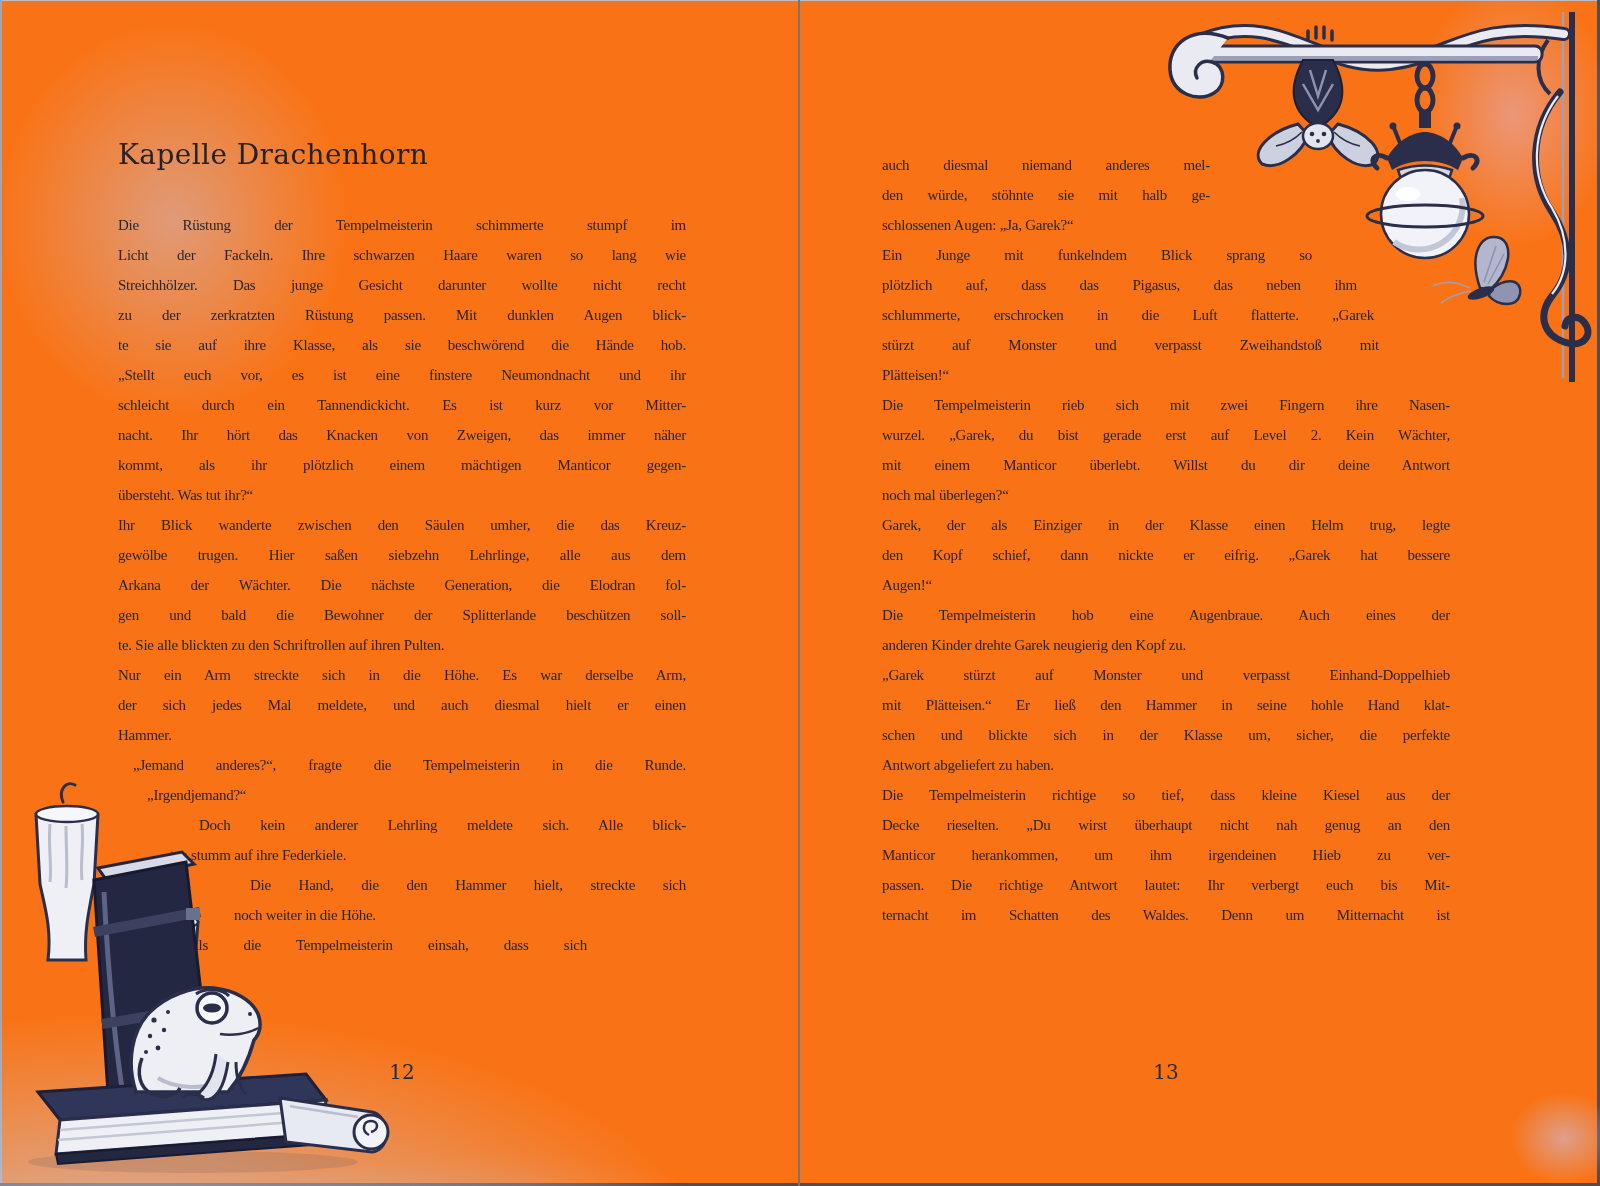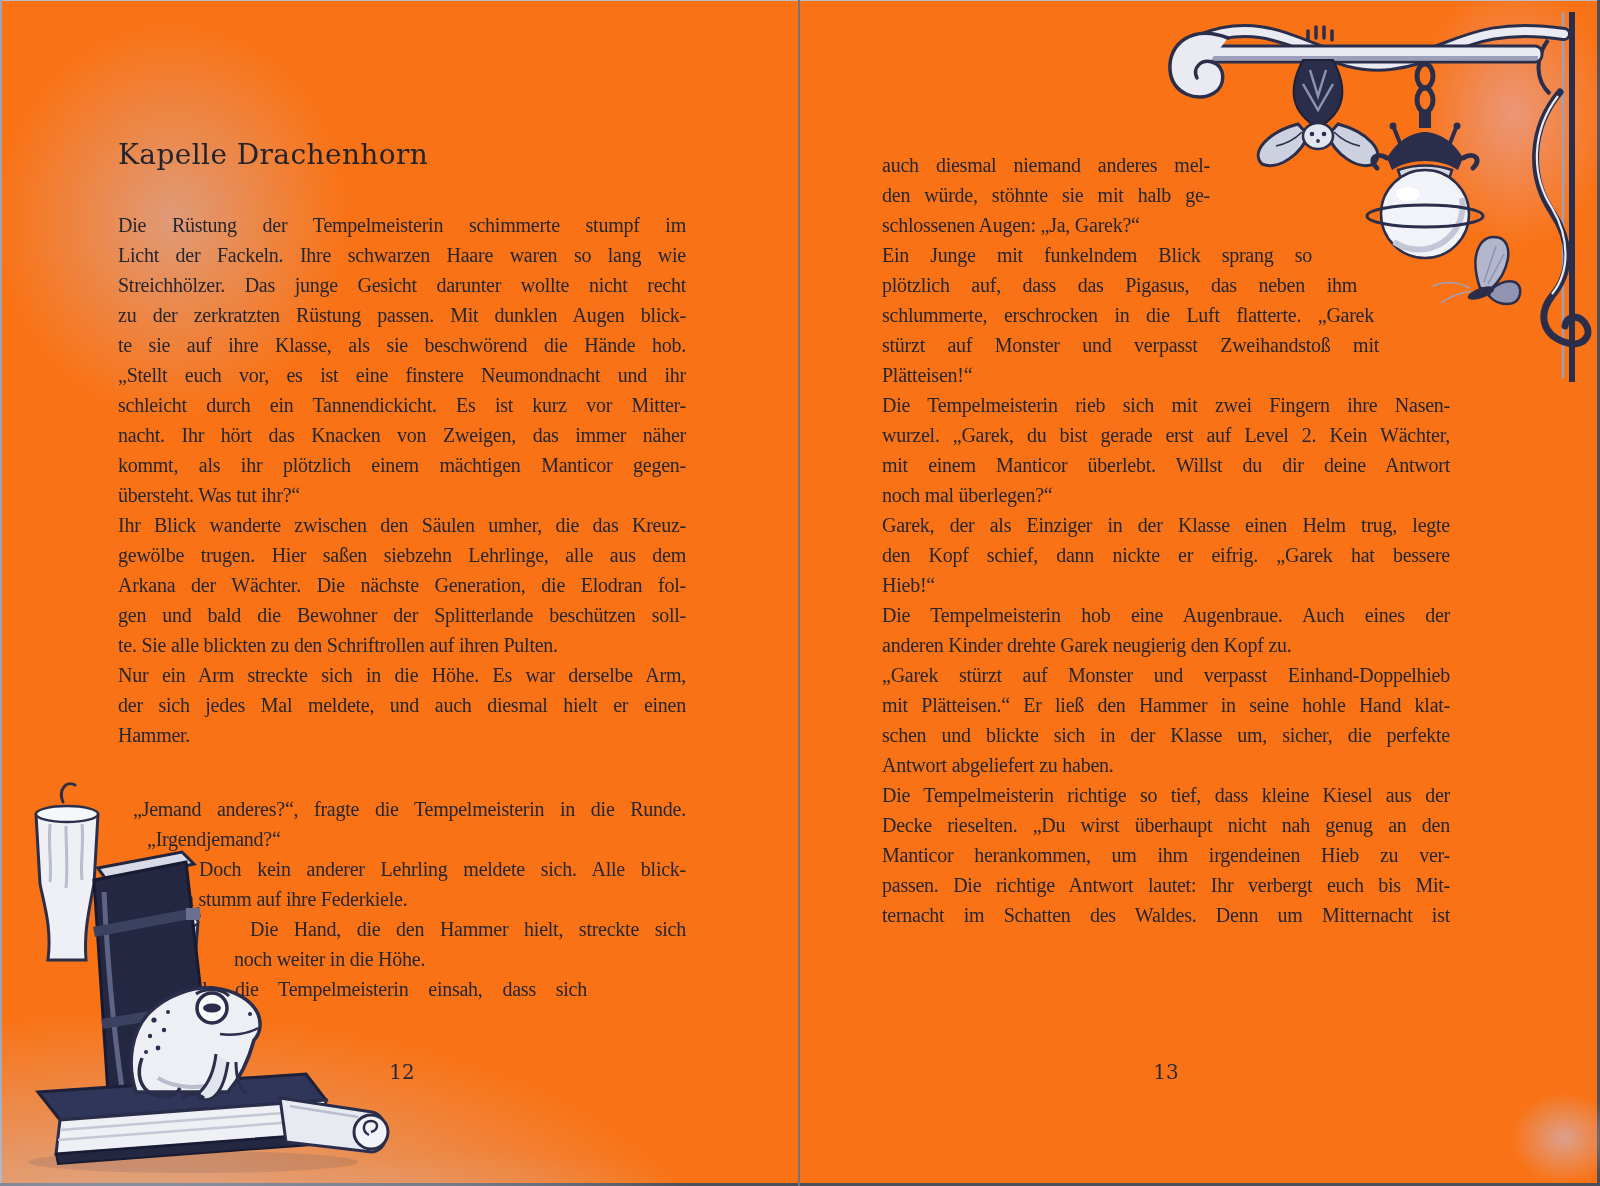--- a/index.html
+++ b/index.html
@@ -19,21 +19,21 @@
   .wash-rt{left:1240px;top:-30px;width:380px;height:380px;
     background:radial-gradient(closest-side at 72% 38%, rgba(224,181,201,.55), rgba(224,181,201,0) 92%);}
   .wash-rb{left:1310px;top:920px;width:310px;height:266px;
     background:radial-gradient(closest-side at 82% 82%, rgba(204,187,215,.62), rgba(204,187,215,0) 95%);}
   .gutter{position:absolute;left:798px;top:0;width:2px;height:1186px;background:#74747c;}
 
   .page-title{
     position:absolute;left:118px;top:138px;
     font-family:"DejaVu Serif",serif;font-size:28px;letter-spacing:.4px;color:#23232b;
   }
-  .body-text{position:absolute;font-size:20px;line-height:30px;letter-spacing:-0.25px;}
+  .body-text{position:absolute;font-size:15px;line-height:30px;letter-spacing:-0.25px;}
   .left-body{left:118px;top:210px;width:568px;}
   .right-body{left:882px;top:150px;width:568px;}
   .line{width:568px;height:30px;text-align:justify;text-align-last:justify;overflow:visible;}
   .line.nj{text-align:center;text-align-last:left;}
   .page-number{
     position:absolute;top:1060px;width:568px;text-align:center;
     font-family:"DejaVu Serif",serif;font-size:20px;color:#2a2a32;
   }
   .pn-left{left:118px;} .pn-right{left:882px;}
   .illus{position:absolute;}
@@ -63,21 +63,21 @@
         <div class="line">kommt, als ihr plötzlich einem mächtigen Manticor gegen-</div>
         <div class="line nj">übersteht. Was tut ihr?“</div>
         <div class="line">Ihr Blick wanderte zwischen den Säulen umher, die das Kreuz-</div>
         <div class="line">gewölbe trugen. Hier saßen siebzehn Lehrlinge, alle aus dem</div>
         <div class="line">Arkana der Wächter. Die nächste Generation, die Elodran fol-</div>
         <div class="line">gen und bald die Bewohner der Splitterlande beschützen soll-</div>
         <div class="line nj">te. Sie alle blickten zu den Schriftrollen auf ihren Pulten.</div>
         <div class="line">Nur ein Arm streckte sich in die Höhe. Es war derselbe Arm,</div>
         <div class="line">der sich jedes Mal meldete, und auch diesmal hielt er einen</div>
         <div class="line nj">Hammer.</div>
-        <div class="line" style="margin-left: 15px; width: 553px; margin-top: 44px;">„Jemand anderes?“, fragte die Tempelmeisterin in die Runde.</div>
+        <div class="line" style="margin-left: 15px; width: 553px;">„Jemand anderes?“, fragte die Tempelmeisterin in die Runde.</div>
         <div class="line nj" style="margin-left: 29px; width: 539px;">„Irgendjemand?“</div>
         <div class="line" style="margin-left: 81px; width: 487px;">Doch kein anderer Lehrling meldete sich. Alle blick-</div>
         <div class="line nj" style="margin-left: 52px; width: 459px;">ten stumm auf ihre Federkiele.</div>
         <div class="line" style="margin-left: 132px; width: 436px;">Die Hand, die den Hammer hielt, streckte sich</div>
         <div class="line nj" style="margin-left: 116px; width: 424px;">noch weiter in die Höhe.</div>
         <div class="line" style="margin-left: 70px; width: 399px;">Als die Tempelmeisterin einsah, dass sich</div>
       </div>
 
     <svg class="illus" style="left:8px;top:762px" width="400" height="420" viewBox="0 0 400 420">
       <g>
@@ -147,21 +147,21 @@
         <div class="line" style="width: 475px;">plötzlich auf, dass das Pigasus, das neben ihm</div>
         <div class="line" style="width: 492px;">schlummerte, erschrocken in die Luft flatterte. „Garek</div>
         <div class="line" style="width: 497px;">stürzt auf Monster und verpasst Zweihandstoß mit</div>
         <div class="line nj">Plätteisen!“</div>
         <div class="line">Die Tempelmeisterin rieb sich mit zwei Fingern ihre Nasen-</div>
         <div class="line">wurzel. „Garek, du bist gerade erst auf Level 2. Kein Wächter,</div>
         <div class="line">mit einem Manticor überlebt. Willst du dir deine Antwort</div>
         <div class="line nj">noch mal überlegen?“</div>
         <div class="line">Garek, der als Einziger in der Klasse einen Helm trug, legte</div>
         <div class="line">den Kopf schief, dann nickte er eifrig. „Garek hat bessere</div>
-        <div class="line nj">Hieb!“</div>
+        <div class="line nj">Augen!“</div>
         <div class="line">Die Tempelmeisterin hob eine Augenbraue. Auch eines der</div>
         <div class="line nj">anderen Kinder drehte Garek neugierig den Kopf zu.</div>
         <div class="line">„Garek stürzt auf Monster und verpasst Einhand-Doppelhieb</div>
         <div class="line">mit Plätteisen.“ Er ließ den Hammer in seine hohle Hand klat-</div>
         <div class="line">schen und blickte sich in der Klasse um, sicher, die perfekte</div>
         <div class="line nj">Antwort abgeliefert zu haben.</div>
         <div class="line">Die Tempelmeisterin richtige so tief, dass kleine Kiesel aus der</div>
         <div class="line">Decke rieselten. „Du wirst überhaupt nicht nah genug an den</div>
         <div class="line">Manticor herankommen, um ihm irgendeinen Hieb zu ver-</div>
         <div class="line">passen. Die richtige Antwort lautet: Ihr verbergt euch bis Mit-</div>

